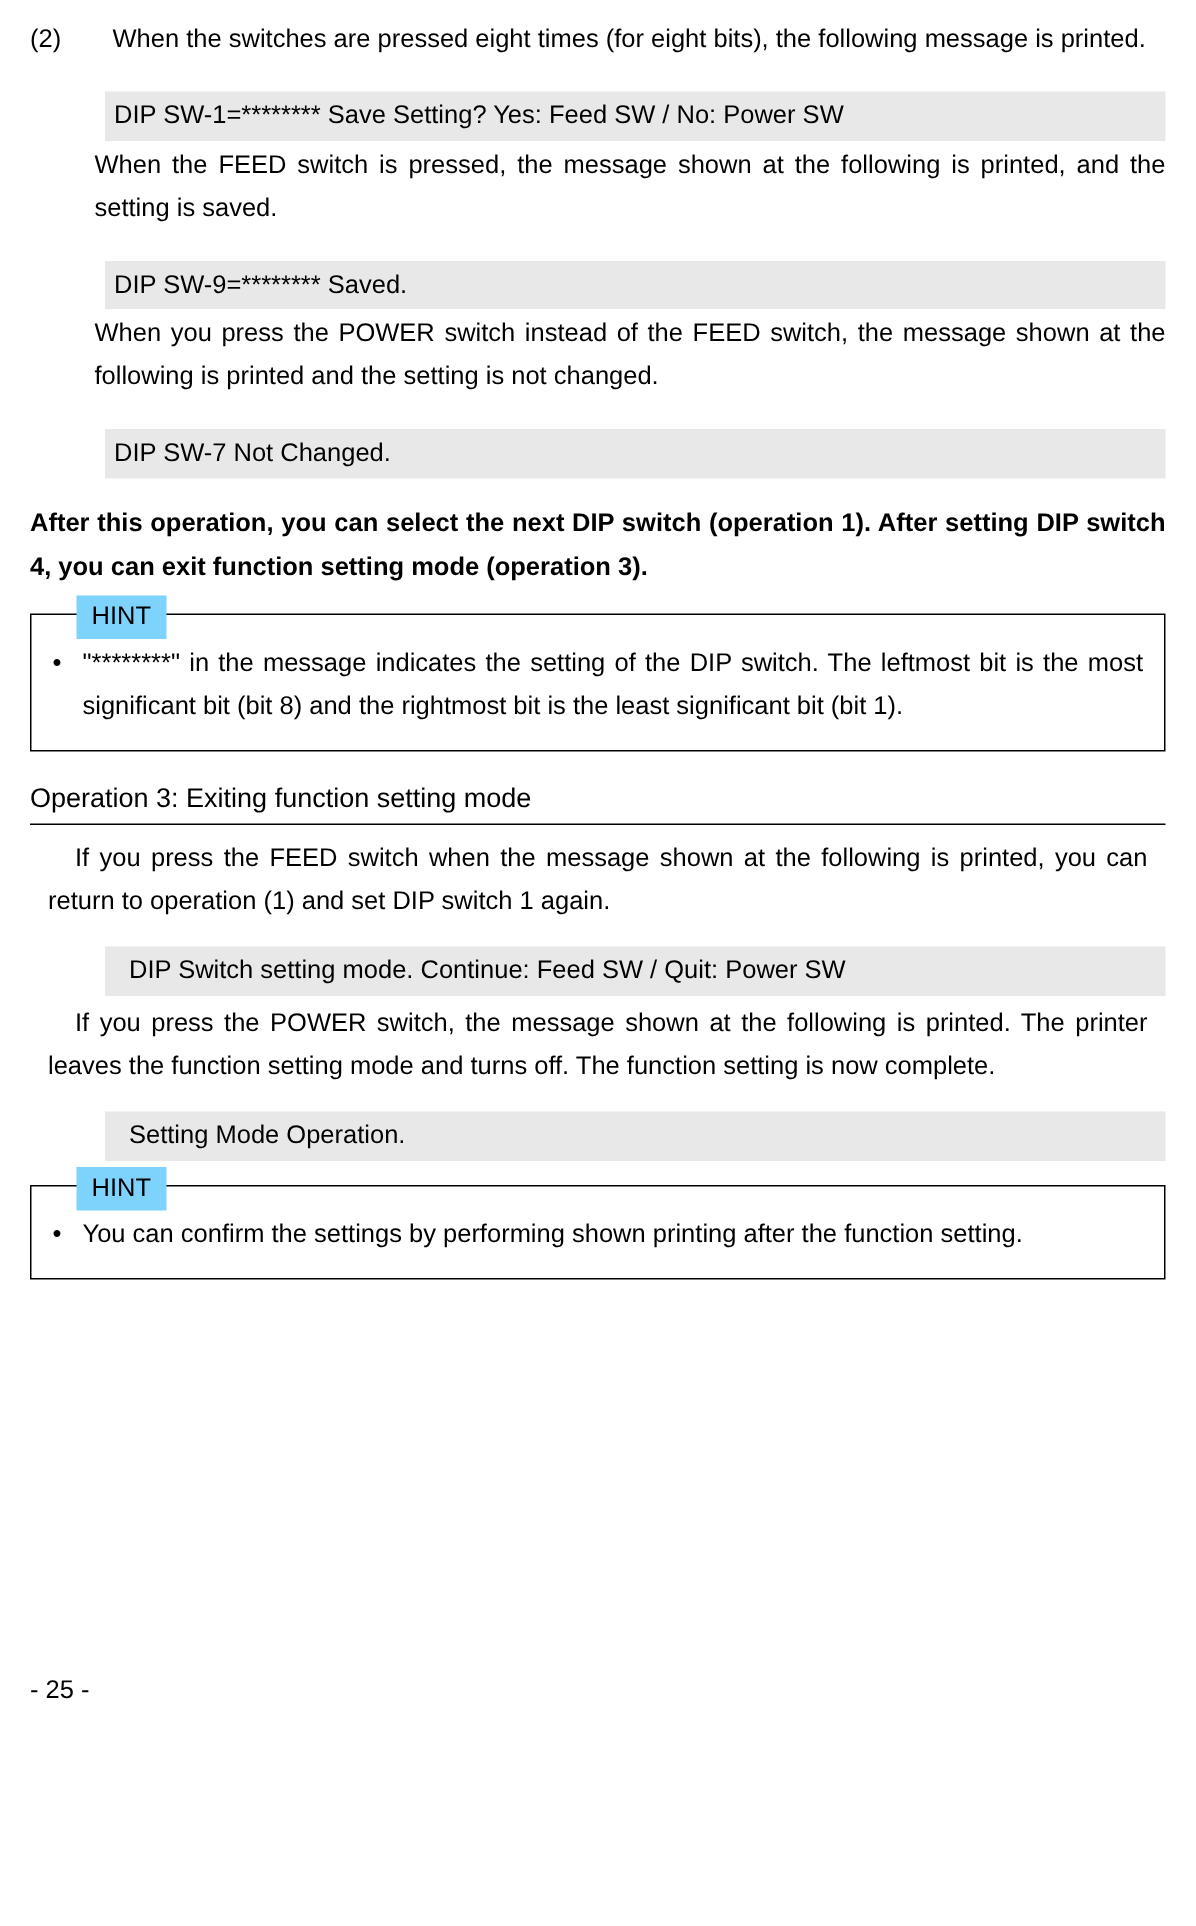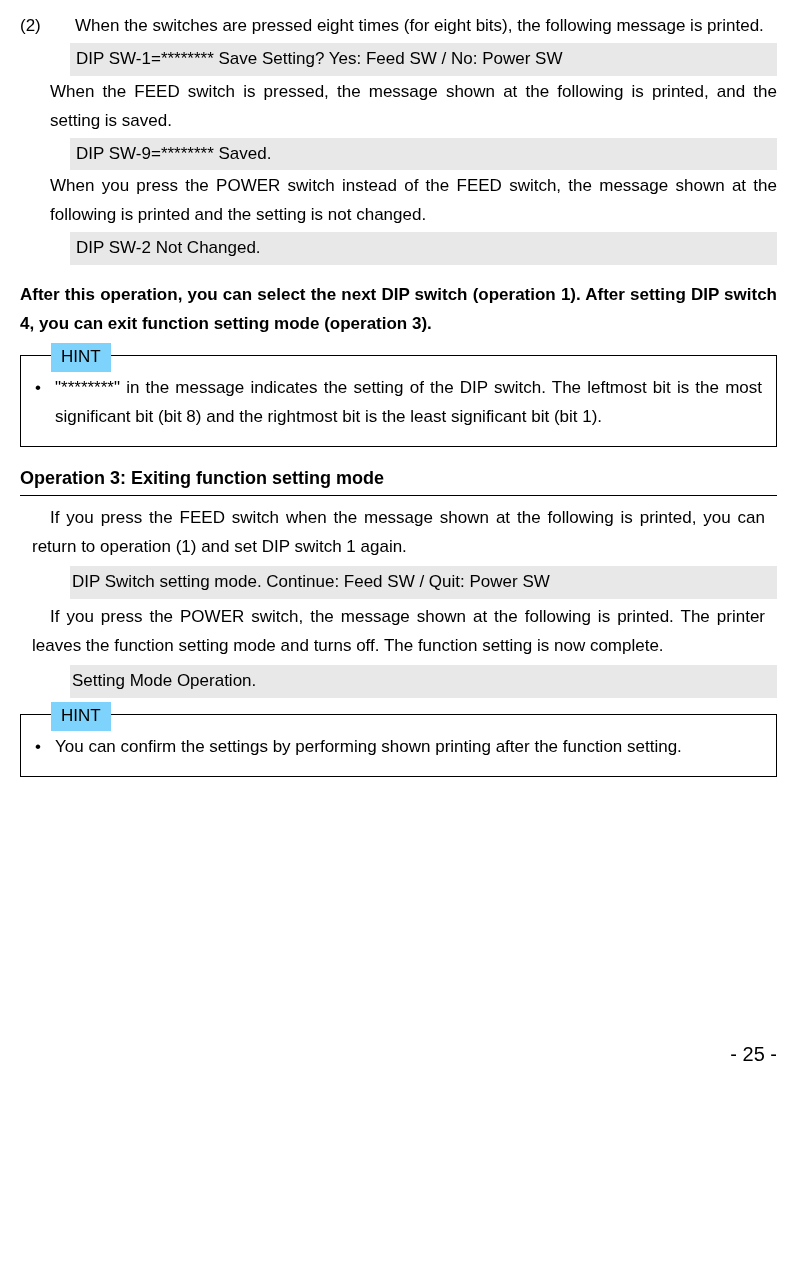--- a/index.html
+++ b/index.html
@@ -6,46 +6,46 @@
       font-family: Arial, sans-serif;
       font-size: 17px;
       line-height: 1.7;
       max-width: 797px;
       margin: 0 auto;
       padding: 12px 20px 20px 20px;
       color: #000;
       background: #fff;
     }
     .indent-1 {
-      margin-left: 30px;
+      margin-left: 43px;
       text-align: justify;
     }
     .list-item {
       display: flex;
       margin-bottom: 2px;
     }
     .list-num {
       flex-shrink: 0;
       width: 30px;
     }
     .list-text {
       flex: 1;
       text-align: justify;
       margin-left: 25px;
     }
     .msg-box {
       background: #e8e8e8;
       padding: 2px 6px;
-      margin: 2px 0 2px 50px;
+      margin: 20px 0 2px 50px;
       font-size: 17px;
     }
     .msg-box-op3 {
       background: #e8e8e8;
-      padding: 2px 2px;
-      margin: 4px 0 2px 50px;
+      padding: 2px 16px;
+      margin: 15px 0 2px 50px;
       font-size: 17px;
     }
     .para {
       text-align: justify;
       margin: 16px 0;
       font-weight: bold;
     }
     .hint-box {
       border: 1px solid #000;
       padding: 10px 14px 14px 14px;
@@ -66,54 +66,54 @@
     }
     .bullet {
       width: 20px;
       flex-shrink: 0;
     }
     .hint-text {
       flex: 1;
       text-align: justify;
     }
     .section-heading {
-      font-weight: bold;
+      font-weight: normal;
       border-bottom: 1px solid #000;
       padding-bottom: 2px;
       margin: 3px 0 8px 0;
       font-size: 18px;
     }
     .body-text-indent {
       text-indent: 18px;
       text-align: justify;
       margin: 4px 12px;
     }
     .page-num {
-      text-align: right;
+      text-align: left;
       margin-top: 260px;
-      font-size: 20px;
+      font-size: 17px;
     }
   </style>
 </head>
 <body>
 
 <div class="list-item">
   <span class="list-num">(2)</span>
   <span class="list-text">When the switches are pressed eight times (for eight bits), the following message is printed.</span>
 </div>
 
 <div class="msg-box">DIP SW-1=******** Save Setting?    Yes: Feed SW / No: Power SW</div>
 
 <div class="indent-1">When the FEED switch is pressed, the message shown at the following is printed, and the setting is saved.</div>
 
 <div class="msg-box">DIP SW-9=******** Saved.</div>
 
 <div class="indent-1">When you press the POWER switch instead of the FEED switch, the message shown at the following is printed and the setting is not changed.</div>
 
-<div class="msg-box">DIP SW-2 Not Changed.</div>
+<div class="msg-box">DIP SW-7 Not Changed.</div>
 
 <div class="para">After this operation, you can select the next DIP switch (operation 1). After setting DIP switch 4, you can exit function setting mode (operation 3).</div>
 
 <div class="hint-box">
   <span class="hint-label">HINT</span>
   <div class="hint-item">
     <span class="bullet">•</span>
     <span class="hint-text">"********" in the message indicates the setting of the DIP switch.  The leftmost bit is the most significant bit (bit 8) and the rightmost bit is the least significant bit (bit 1).</span>
   </div>
 </div>

